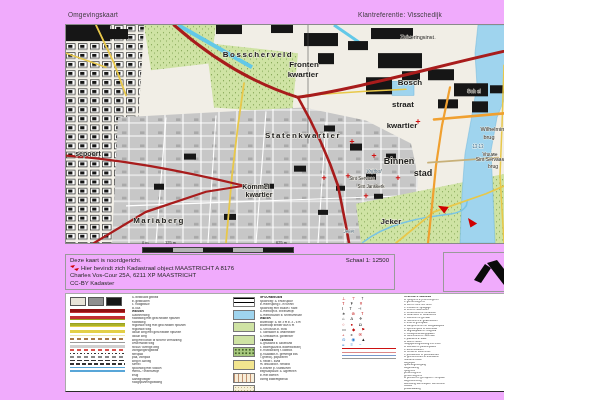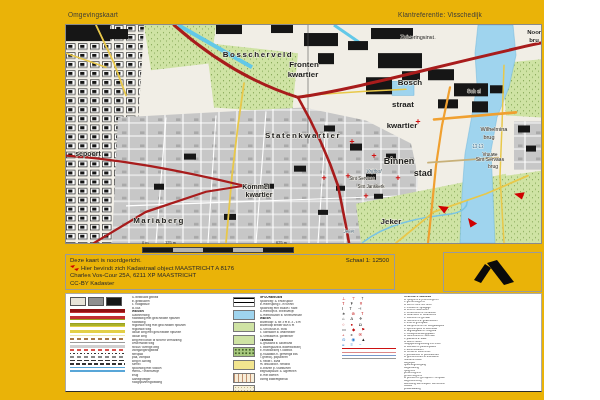--- a/index.html
+++ b/index.html
@@ -1,16 +1,16 @@
 <!DOCTYPE html>
 <html><head>
 <meta charset="utf-8">
 <style>
   html,body{margin:0;padding:0;background:#fff;}
-  .page{position:relative;width:544px;height:400px;background:#eab308;overflow:hidden;
+  .page{position:relative;width:504px;height:400px;background:#f0abfc;overflow:hidden;
         font-family:"Liberation Sans",sans-serif;color:#222;}
   .hdr{position:absolute;top:11px;font-size:6.5px;color:#3a3a3a;letter-spacing:.2px;}
   #hdr-left{left:68px;}
   #hdr-right{right:62px;text-align:right;}
   .map-wrap{position:absolute;left:65px;top:24px;width:475px;height:218px;overflow:hidden;
             border:0.5px solid #8a8a8a;background:#f1eee6;}
   .ml{fill:#1c1c1c;stroke:#f4f1e8;stroke-width:0.9px;paint-order:stroke;font-family:"Liberation Sans",sans-serif;}
   .ml.dist{letter-spacing:1.5px;font-weight:bold;}
   .ml.b{font-weight:bold;}
   .ml.it{font-style:italic;fill:#44617a;stroke-width:0.6px;}

